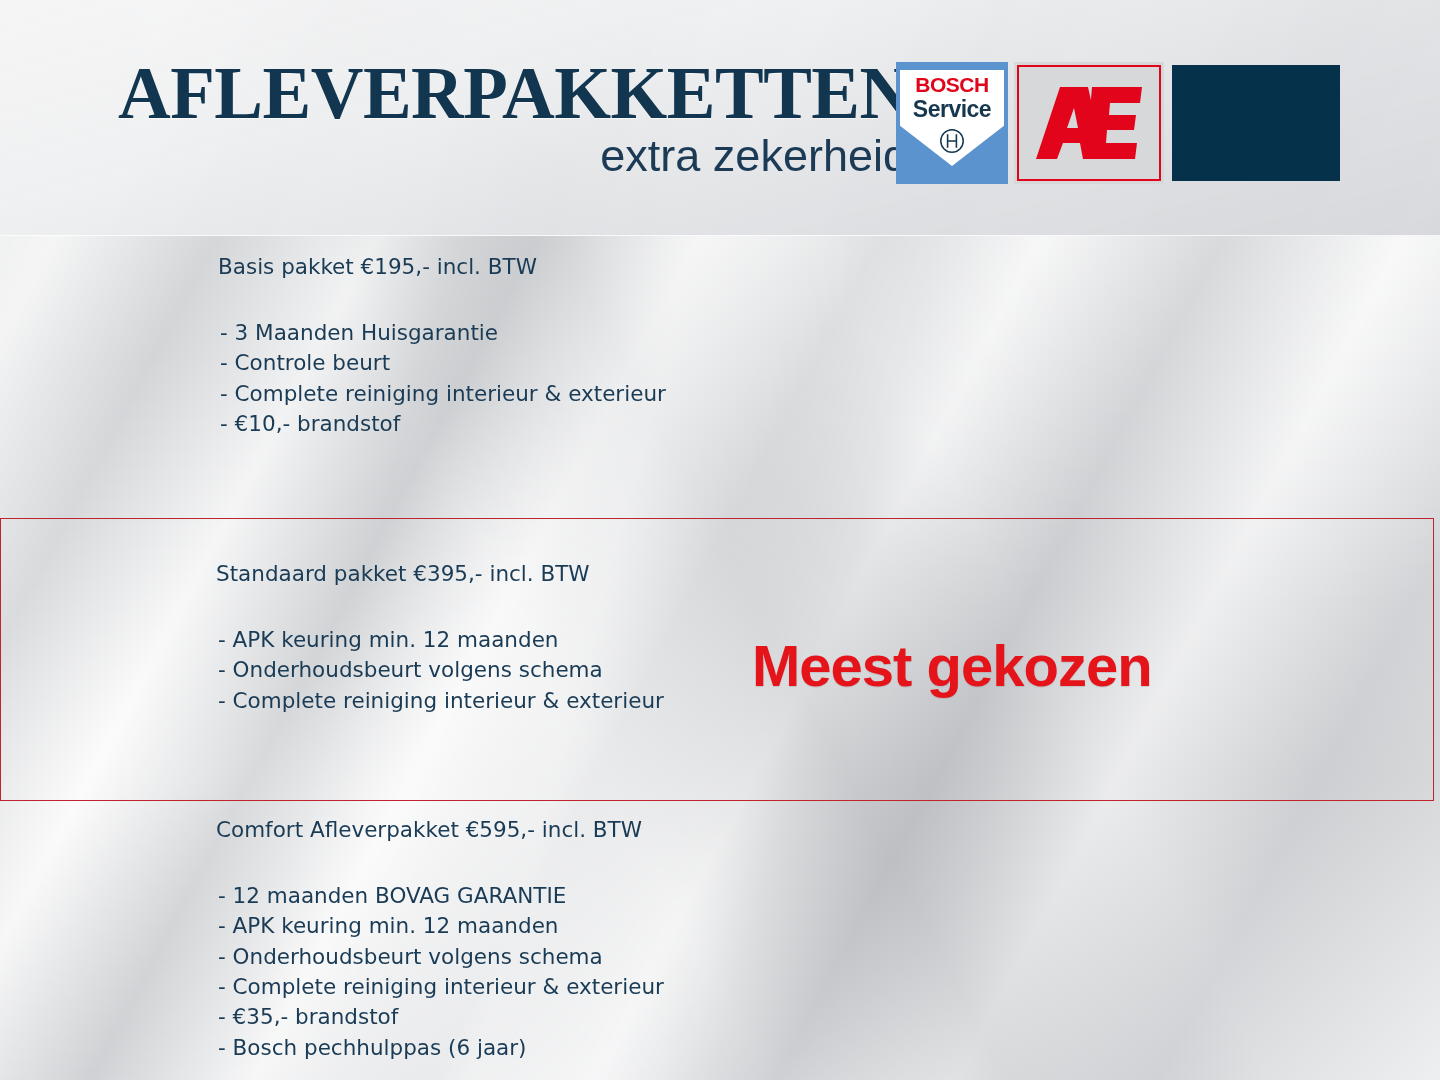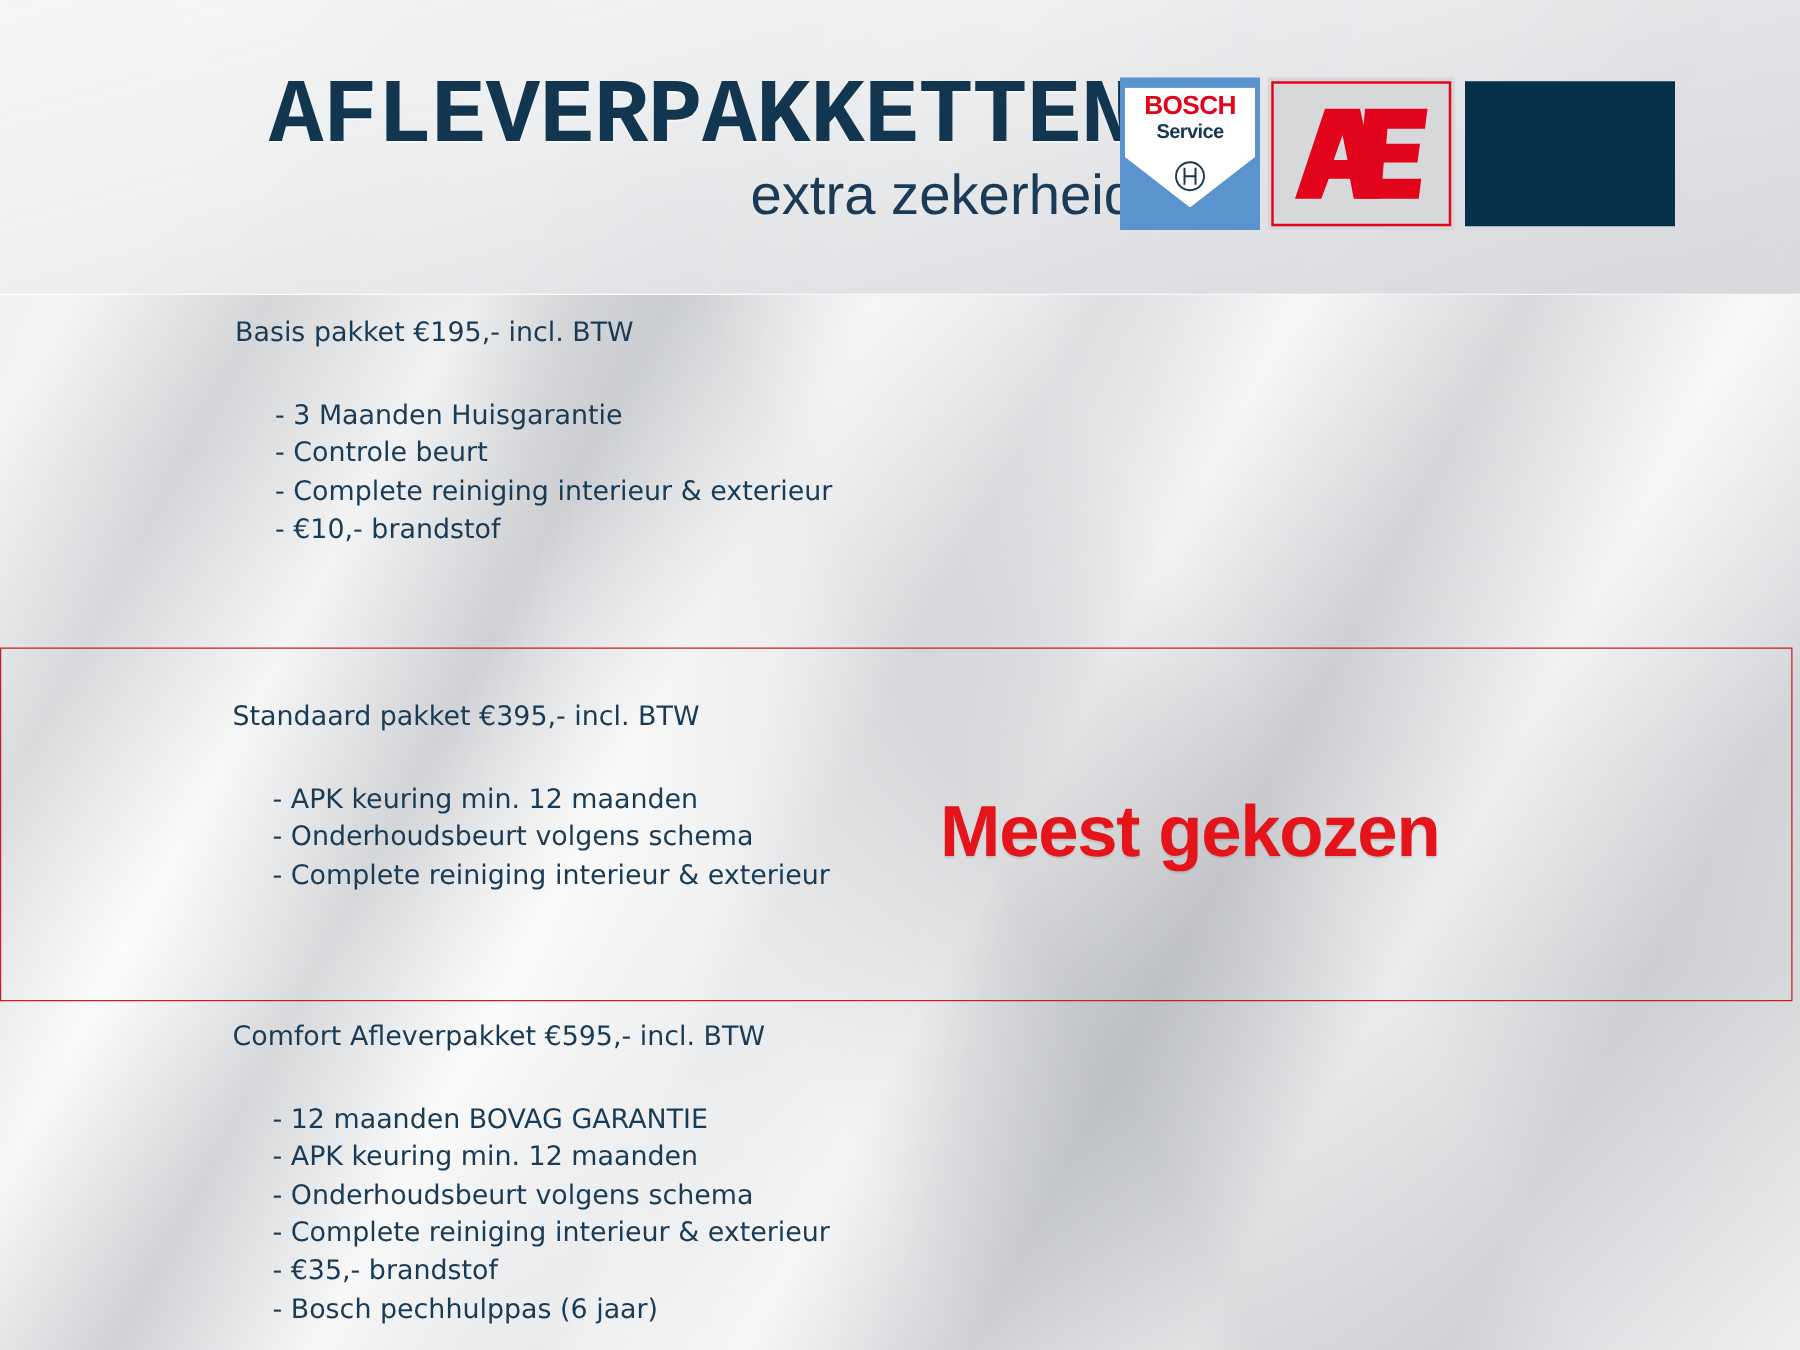--- a/index.html
+++ b/index.html
@@ -53,21 +53,21 @@
         rgba(224,225,228,0.92) 68%,
         rgba(214,215,218,0.94) 100%);
     border-bottom:1px solid rgba(255,255,255,0.65);
   }
 
   .title-wrap {
     position:absolute; left:118px; top:58px; width:790px;
     text-align:right;
   }
   .title-main {
-    font-family:Liberation Mono, monospace;
+    font-family:Liberation Serif, serif;
     font-weight:bold;
     font-size:73px;
     letter-spacing:-0.5px;
     color:#12364f;
     line-height:0.98;
     white-space:nowrap;
     text-shadow:0 1px 0 rgba(255,255,255,0.55);
   }
   .title-sub {
     font-family:"Liberation Sans", sans-serif;
@@ -102,21 +102,21 @@
     text-align:center;
     font-family:"Liberation Sans", sans-serif;
     font-weight:bold; font-size:21px; letter-spacing:-0.5px;
     color:#e2041b;
     line-height:1;
   }
   .bosch-service {
     position:absolute; left:0; right:0; top:36px;
     text-align:center;
     font-family:"Liberation Sans", sans-serif;
-    font-weight:bold; font-size:16px; letter-spacing:-0.5px;
+    font-weight:bold; font-size:23px; letter-spacing:-0.5px;
     color:#16374e;
     line-height:1;
   }
   .bosch-mark {
     position:absolute; left:50%; top:66px; transform:translateX(-50%);
     width:26px; height:26px;
   }
 
   
   .ae-logo {
@@ -142,20 +142,21 @@
   
   .pkg {
     position:absolute;
     font-family:"DejaVu Sans", sans-serif;
     color:#1a3b55;
   }
   .pkg-title {
     font-size:21.5px;
     line-height:1.26;
     white-space:nowrap;
+    margin-left:30px;
   }
   .pkg-list { margin-top:38px;margin-left:32px; }
   .pkg-list li {
     list-style:none;
     font-size:21.5px;
     line-height:1.41;
     white-space:nowrap;
   }
 
   #pkg-basis    { left:188px; top:253px; }

